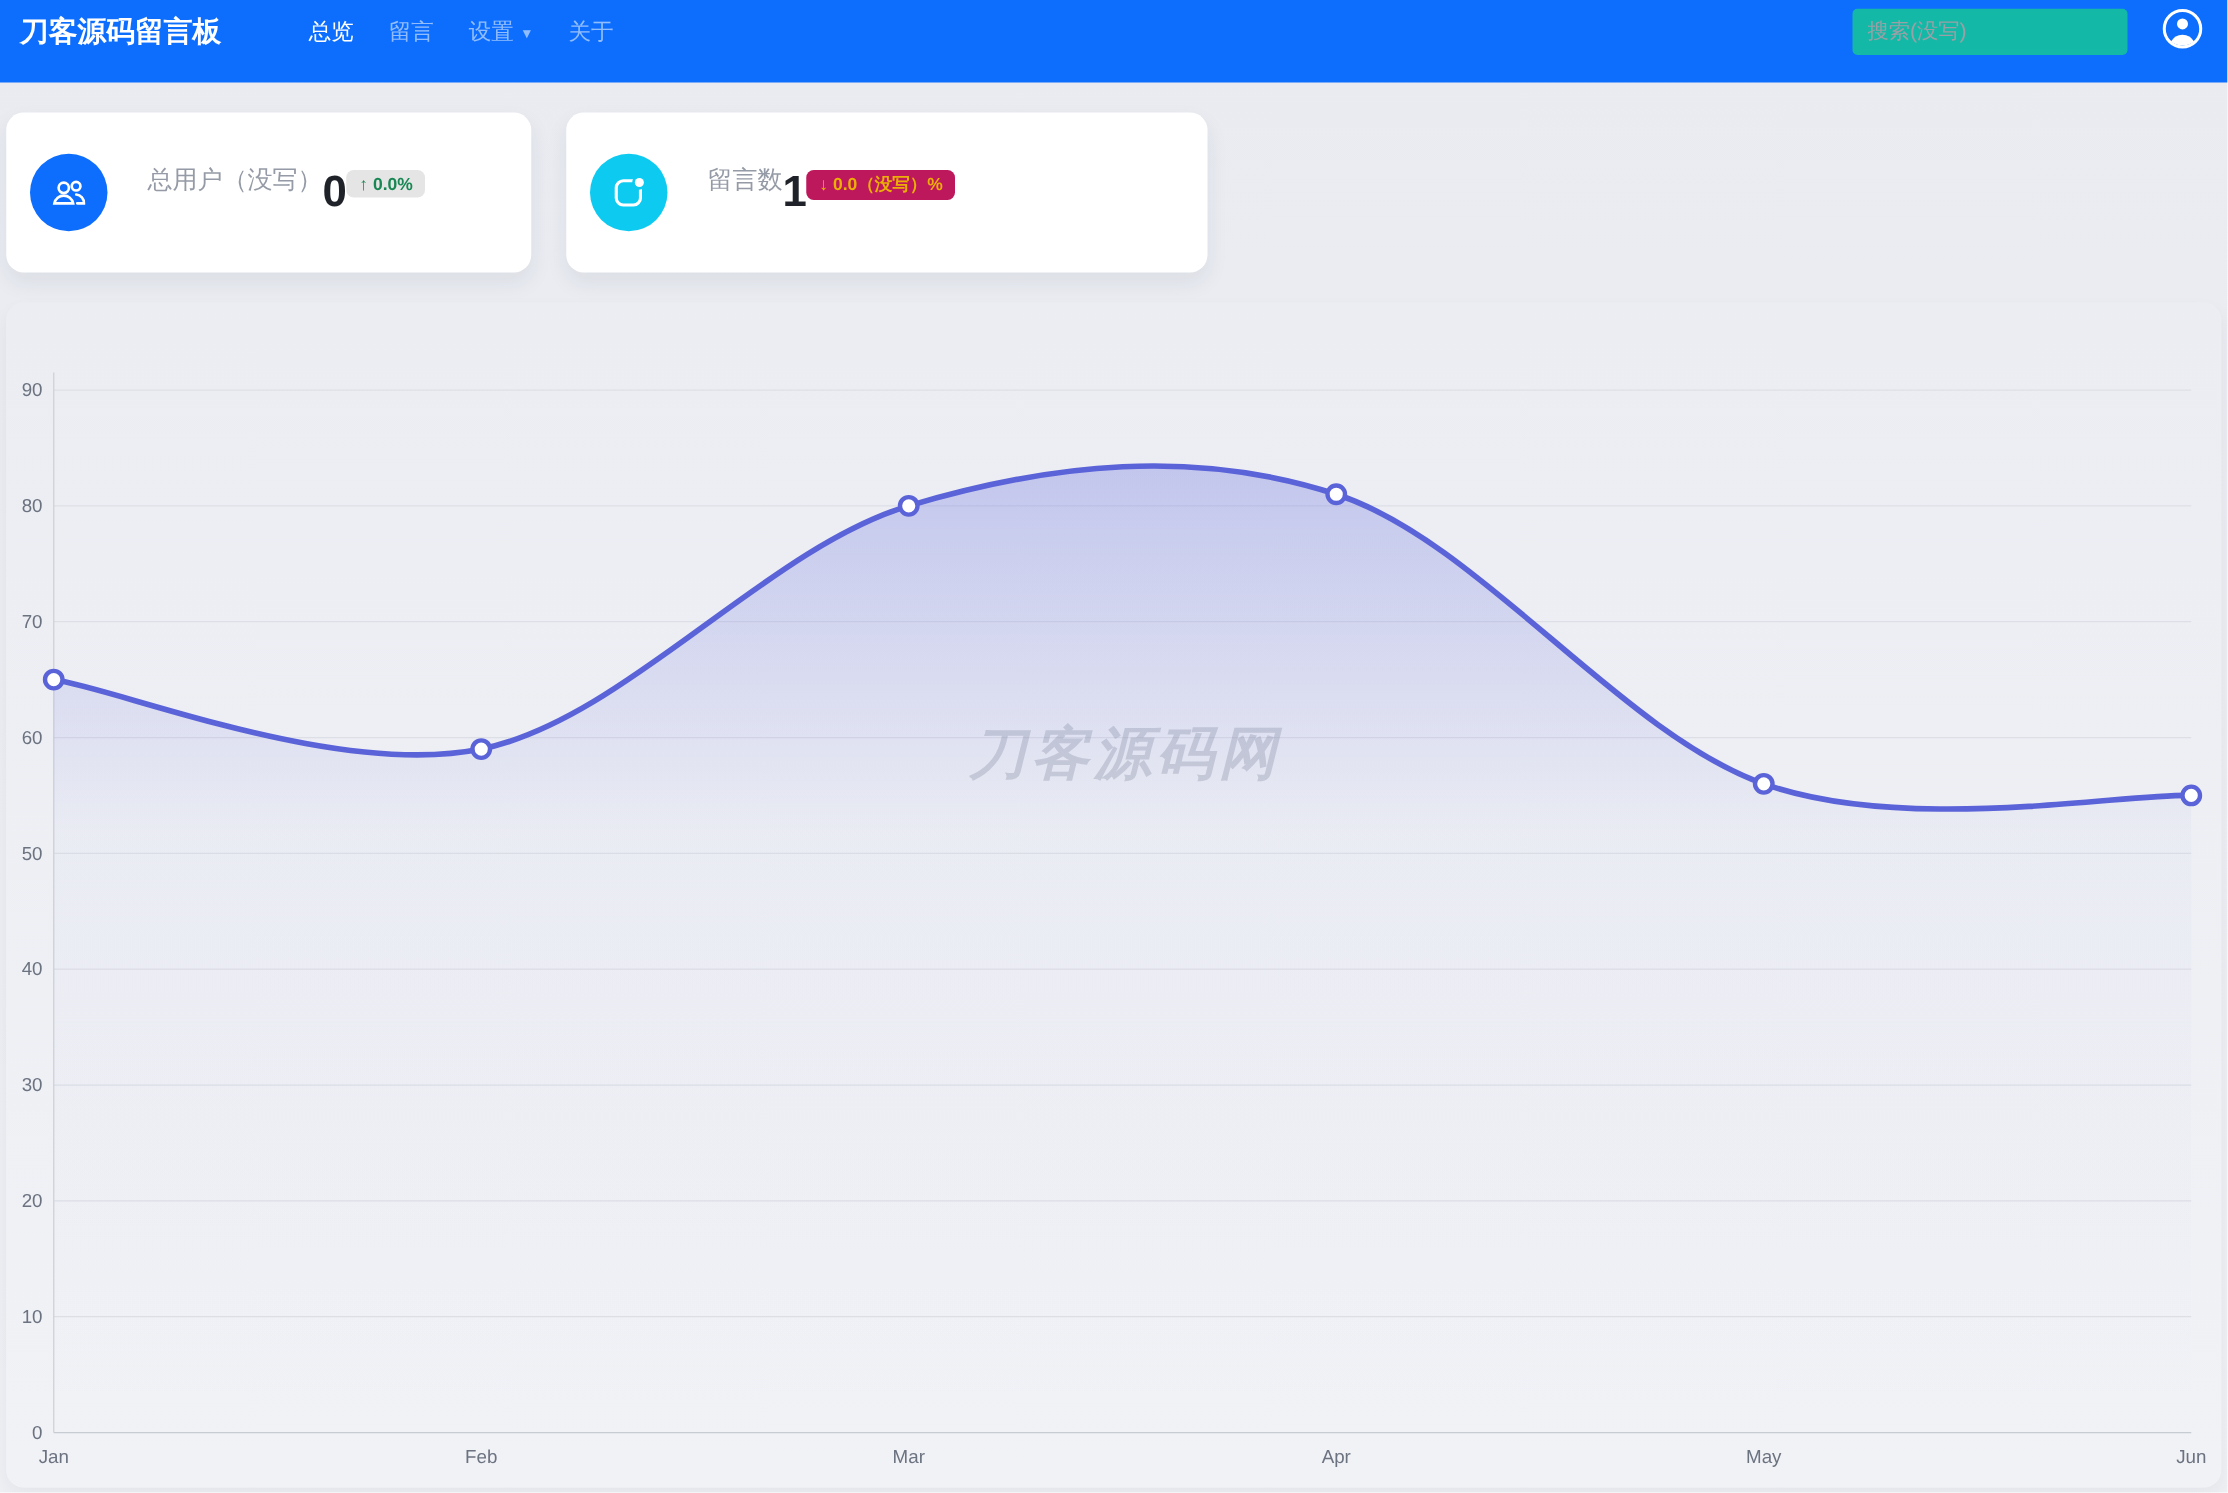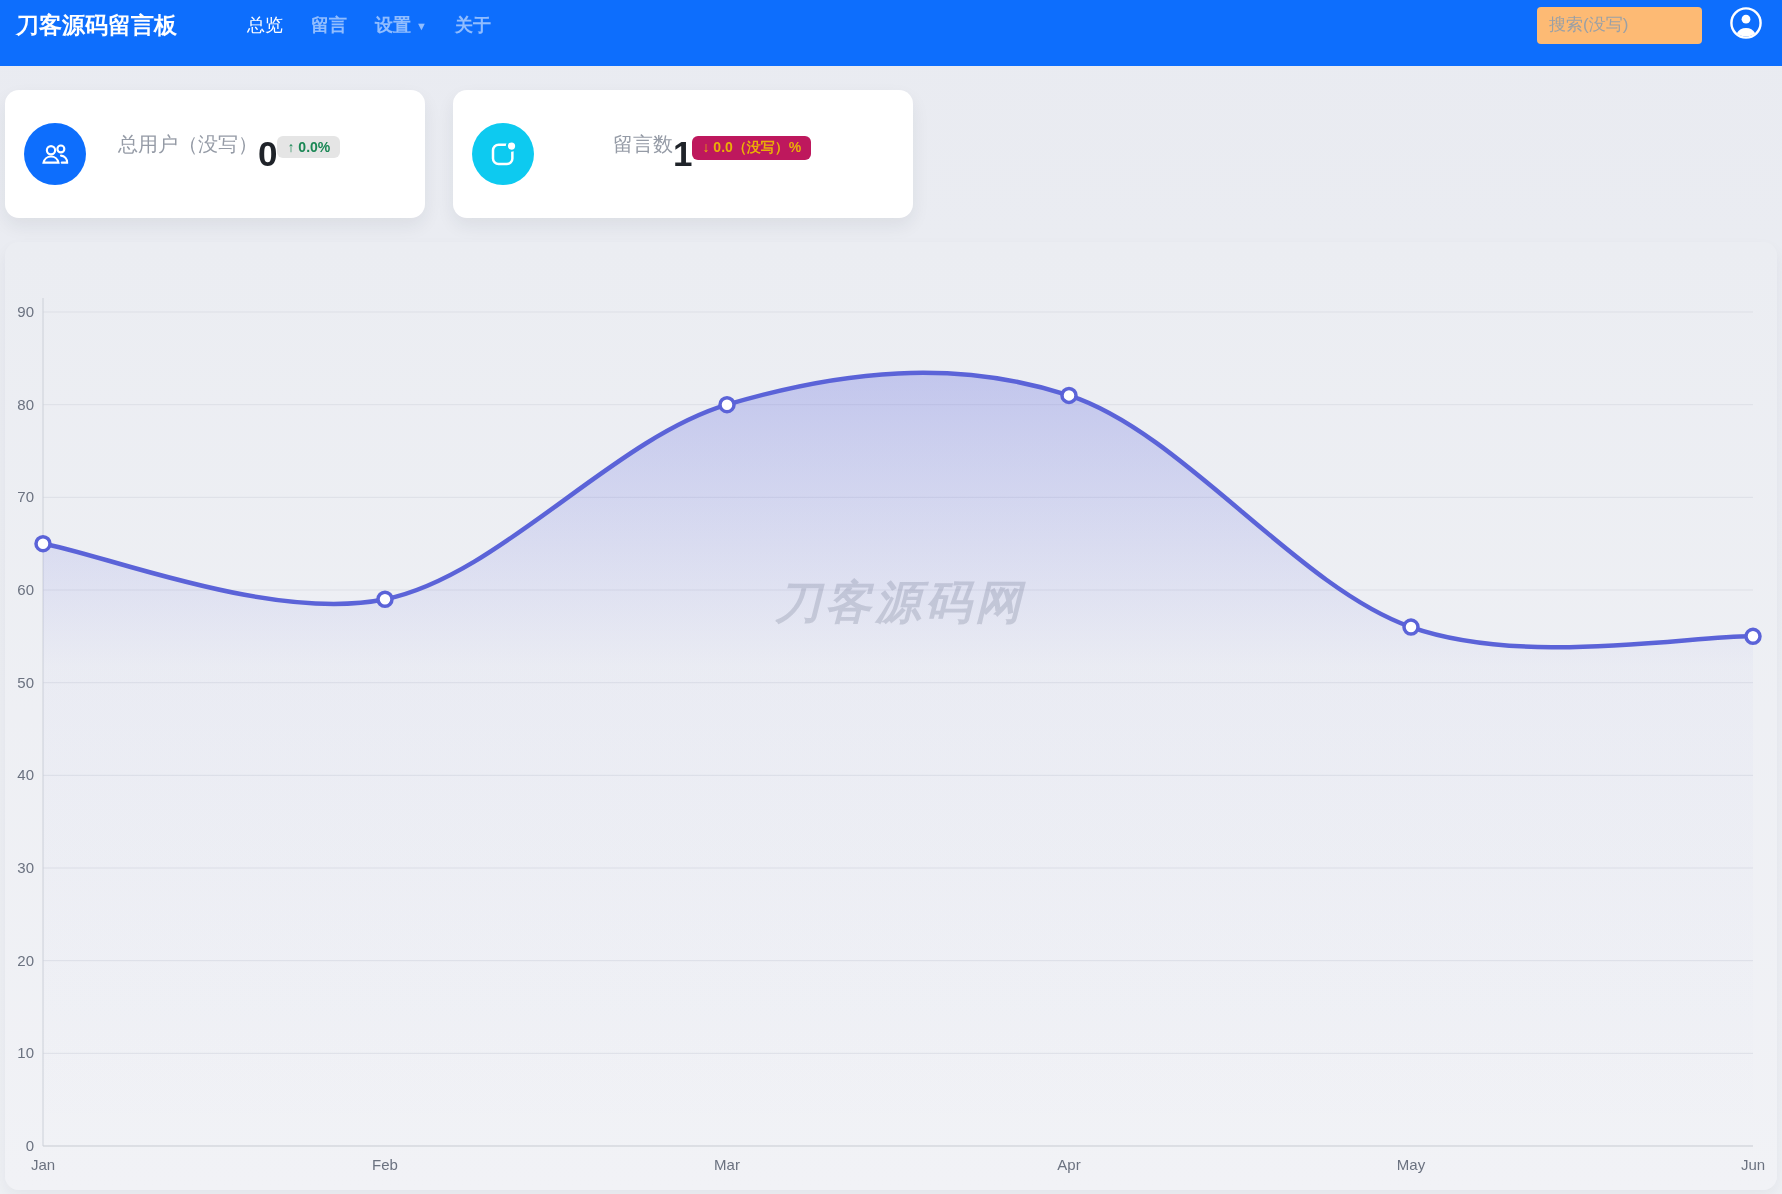--- a/index.html
+++ b/index.html
@@ -26,36 +26,35 @@
     white-space: nowrap;
   }
   .nav-links { display: flex; align-items: center; }
   .nav-item {
     color: rgba(255,255,255,0.55);
     font-size: 18px;
     padding: 0 14px;
     text-decoration: none;
     cursor: pointer;
     white-space: nowrap;
-    font-weight: bold;
   }
   .nav-item.active { color: #ffffff; font-weight: 400; }
   .caret {
     display: inline-block;
     font-size: 11px;
     margin-left: 5px;
     transform: translateY(-1px);
   }
   .nav-right { margin-left: auto; display: flex; align-items: center; }
   .search-input {
-    width: 165px;
+    width: 220px;
     height: 37px;
     border: none;
     border-radius: 4px;
-    background: #fdba74;
+    background: #14b8a6;
     font-size: 17px;
     padding: 0 12px;
     font-family: "Liberation Sans", sans-serif;
     outline: none;
     color: #333;
   }
   .search-input::placeholder { color: #9aa0a6; }
   .avatar-btn {
     width: 36px; height: 36px;
     margin-left: 26px;
@@ -72,21 +71,21 @@
   .stat-card {
     background: #fff;
     border-radius: 14px;
     box-shadow: 0 8px 18px rgba(30,40,60,0.07);
     height: 128px;
     display: flex;
     align-items: center;
     padding: 0 26px 0 19px;
   }
   .stat-card.users { width: 420px; }
-  .stat-card.messages { width: 460px; gap: 47px; }
+  .stat-card.messages { width: 513px; }
   .stat-icon-circle {
     width: 62px; height: 62px;
     border-radius: 50%;
     flex: 0 0 62px;
     display: flex; align-items: center; justify-content: center;
     margin-right: 32px;
   }
   .stat-icon-circle.blue { background: #0d6efd; }
   .stat-icon-circle.cyan { background: #0dcaf0; }
   .stat-body { display: flex; flex-direction: row; align-items: flex-start; }

